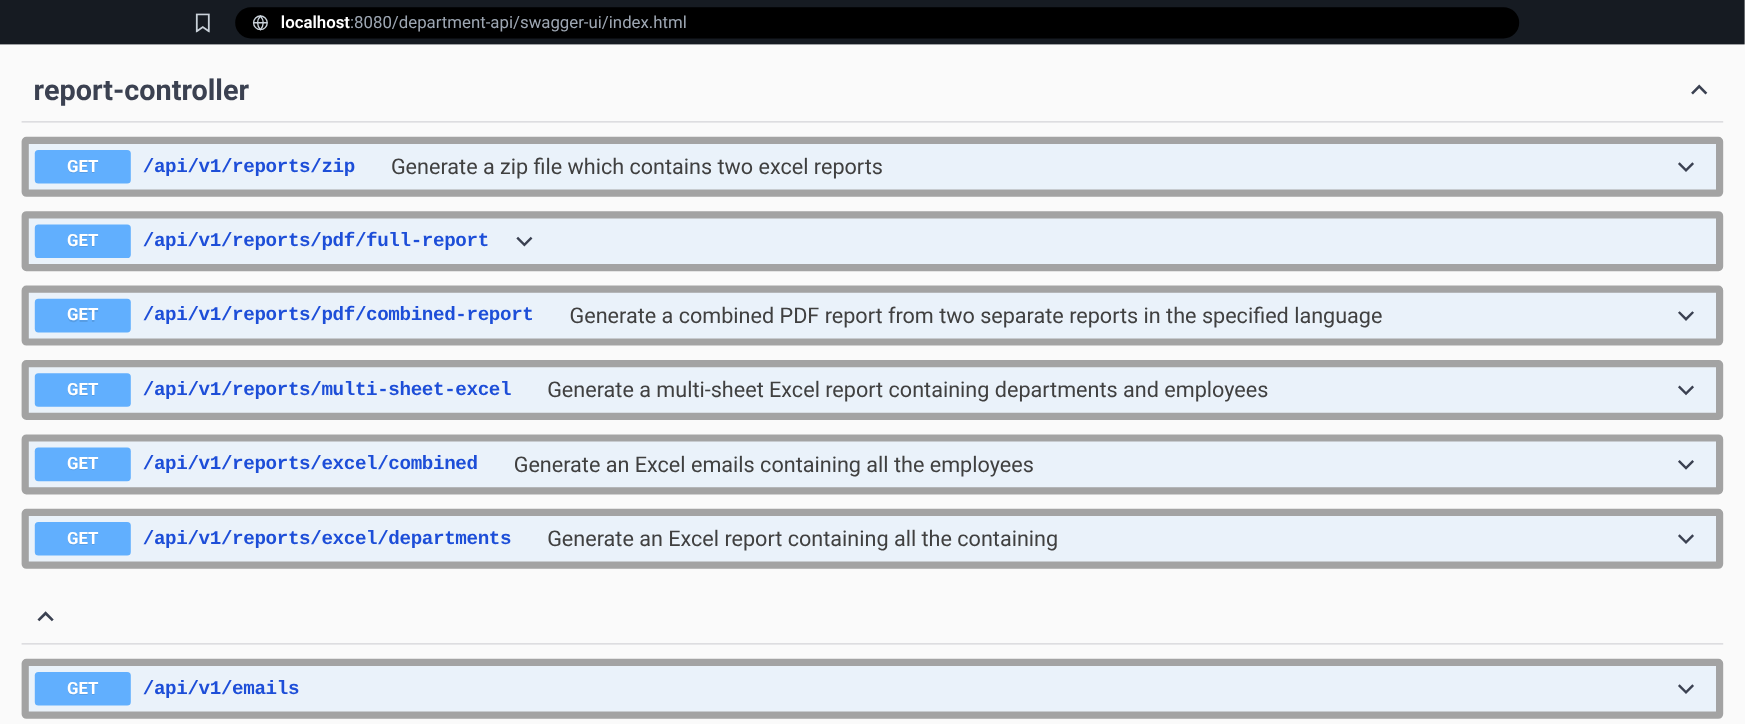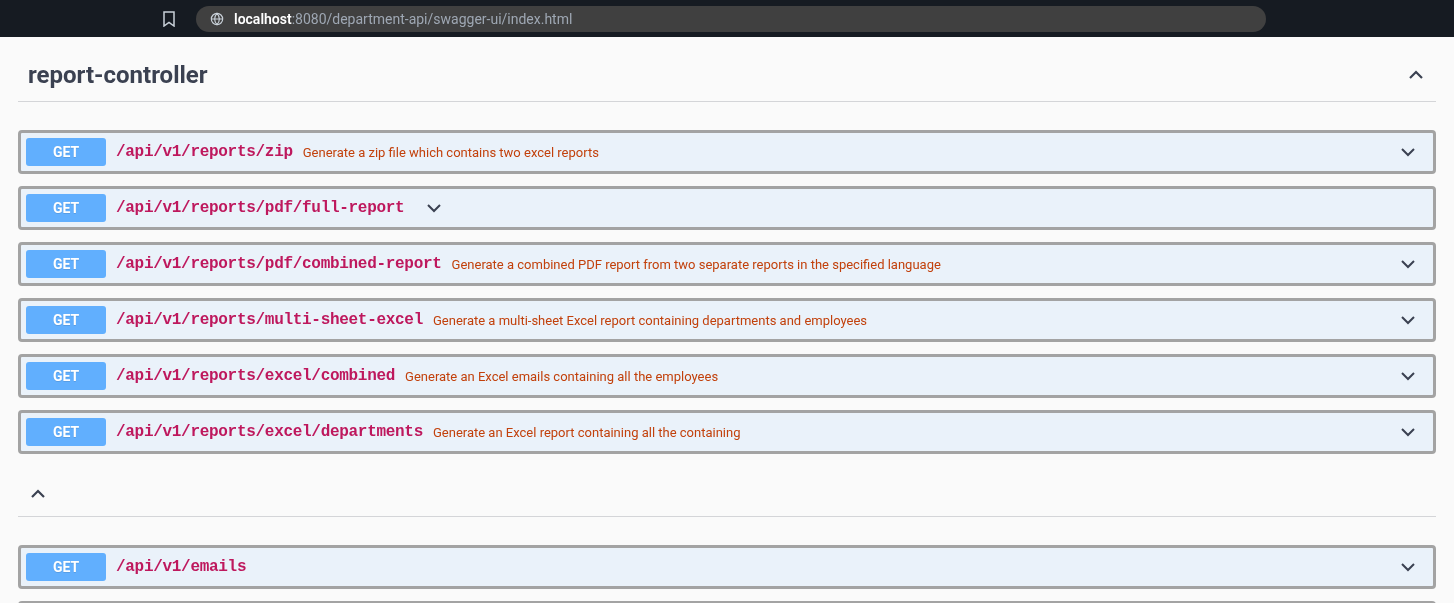--- a/index.html
+++ b/index.html
@@ -20,21 +20,21 @@
       padding: 0 12px;
     }
     .bookmark-icon {
       color: #c9d1d9;
       margin-left: 150px;
       margin-right: 20px;
       display: flex;
       align-items: center;
     }
     .url-bar {
-      background: #404040;
+      background: #000000;
       border-radius: 16px;
       padding: 5px 14px;
       display: flex;
       align-items: center;
       gap: 10px;
       flex: 0 0 auto;
       width: 1070px;
     }
     .globe-icon {
       color: #c9d1d9;
@@ -51,36 +51,36 @@
     }
     .content {
       padding: 14px 18px;
     }
     .section-header {
       display: flex;
       justify-content: space-between;
       align-items: center;
       padding: 10px 0 12px 10px;
       border-bottom: 1px solid rgba(59,65,81,0.2);
-      margin-bottom: 28px;
+      margin-bottom: 12px;
       cursor: pointer;
     }
     .section-title {
       font-size: 24px;
       font-weight: 700;
       color: #3b4151;
     }
     .chevron {
       color: #3b4151;
       display: flex;
       align-items: center;
       padding-right: 10px;
     }
     .opblock {
-      border: 3px solid #a3a3a3;
+      border: 6px solid #a3a3a3;
       background: rgba(97,175,254,0.1);
       border-radius: 4px;
       margin-bottom: 12px;
       cursor: pointer;
     }
     .opblock-summary {
       display: flex;
       align-items: center;
       padding: 5px;
     }
@@ -92,28 +92,29 @@
       text-align: center;
       border-radius: 3px;
       min-width: 80px;
       padding: 6px 0;
       text-shadow: 0 1px 0 rgba(0,0,0,0.1);
     }
     .path {
       font-family: "SFMono-Regular", Consolas, "Liberation Mono", Menlo, monospace;
       font-size: 16px;
       font-weight: 600;
-      color: #be185d;
+      color: #1d4ed8;
       padding: 0 10px;
       letter-spacing: -0.3px;
     }
     .desc {
-      font-size: 13px;
-      color: #c2410c;
+      font-size: 18px;
+      color: #404040;
       flex: 1;
+      margin-left: 20px;
     }
     .expand-chevron {
       color: #3b4151;
       padding: 0 10px;
       display: flex;
       align-items: center;
     }
     .section-spacer {
       margin-top: 20px;
     }

